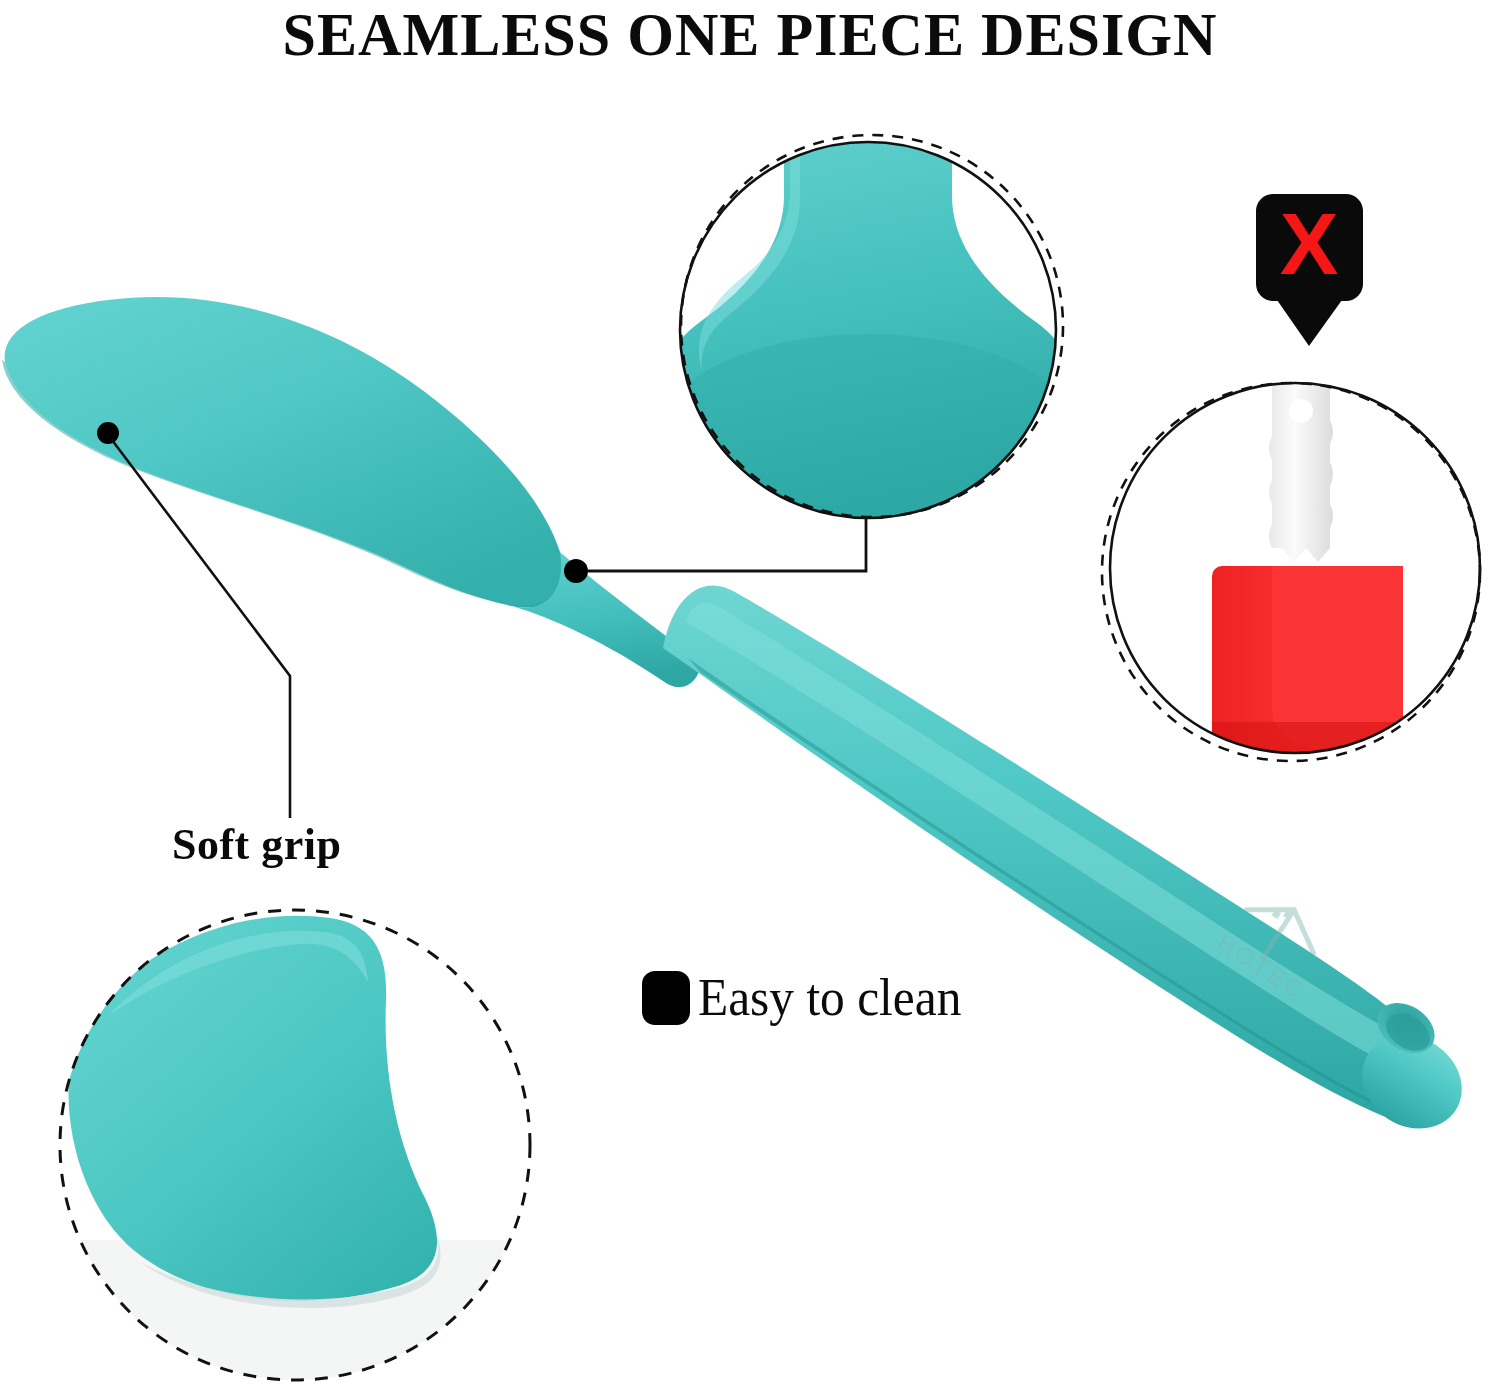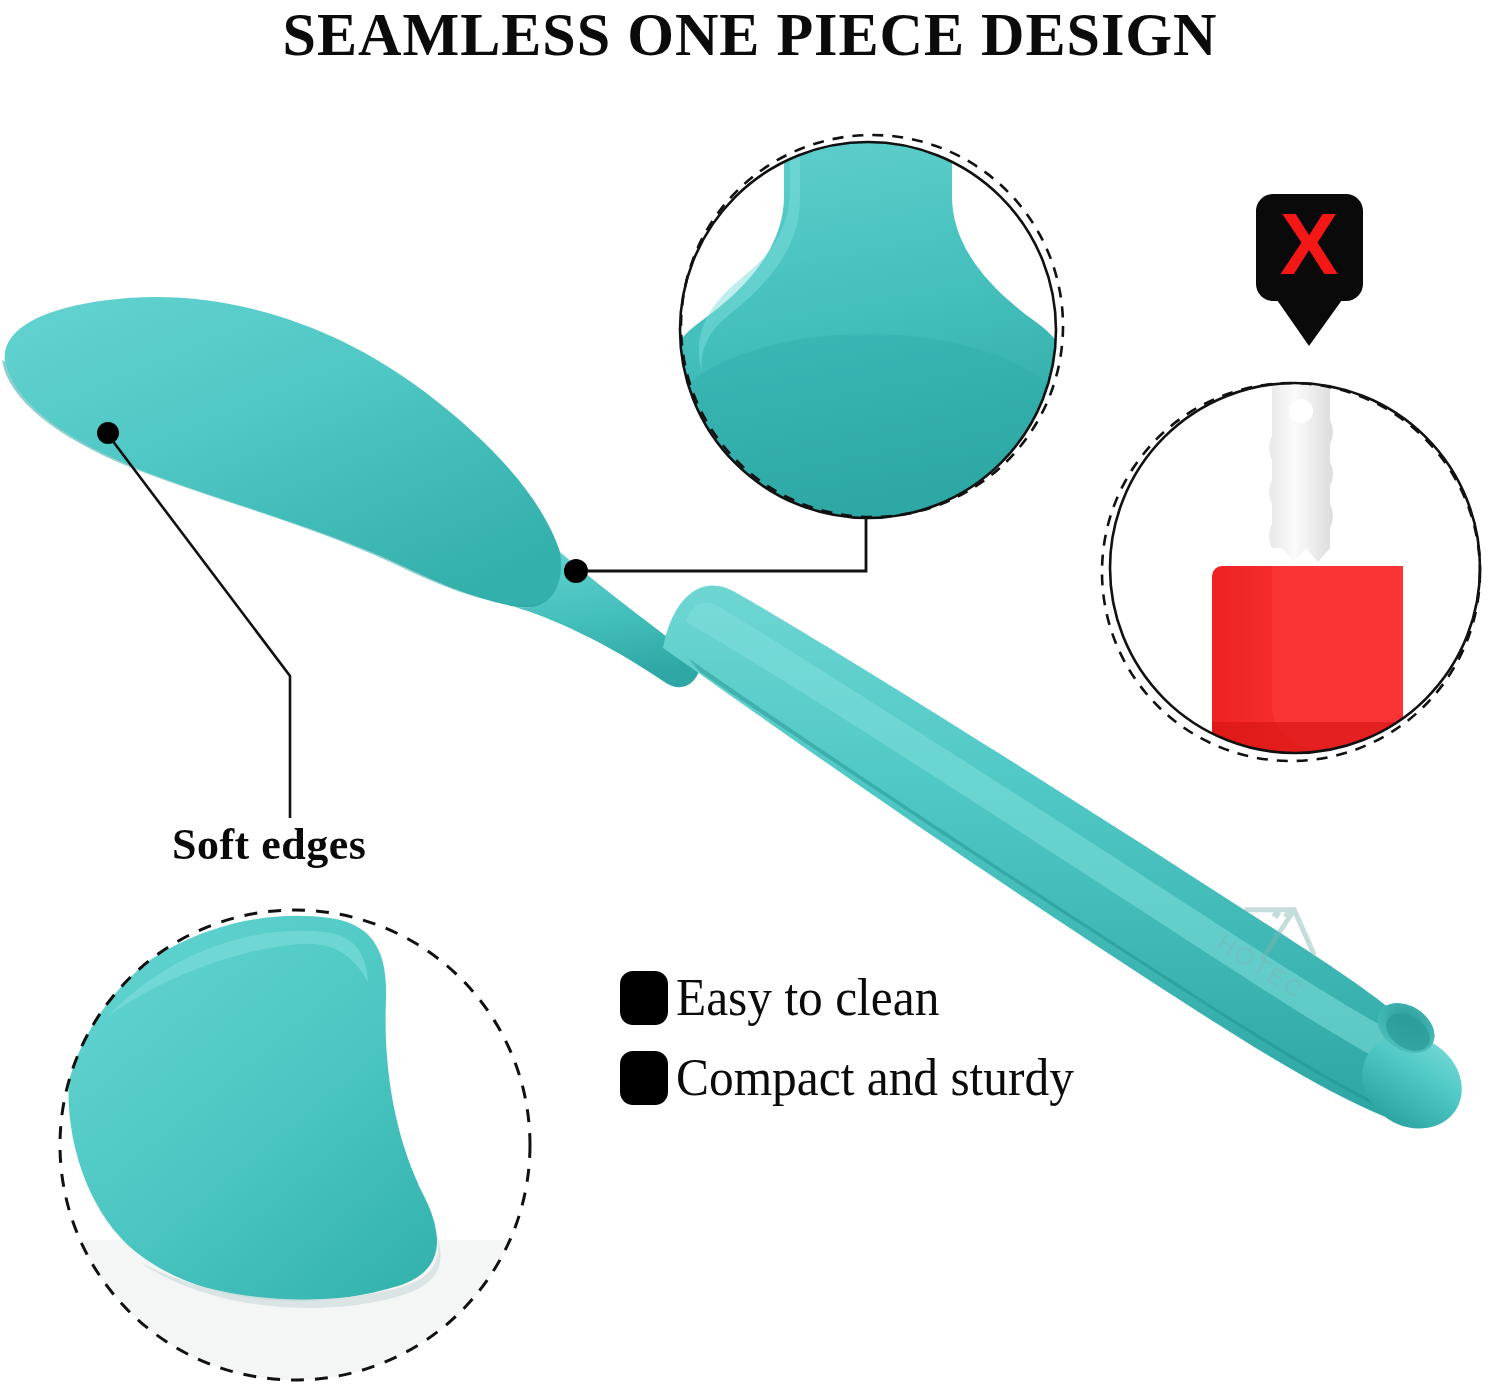--- a/index.html
+++ b/index.html
@@ -50,21 +50,21 @@
     font-size: 44px;
     line-height: 50px;
     color: #0a0a0a;
     letter-spacing: 0.5px;
     white-space: nowrap;
   }
 
   
   #feature-list {
     position: absolute;
-    left: 620px;
+    left: 642px;
     top: 958px;
     width: 780px;
   }
   .feature-row {
     display: flex;
     align-items: center;
     height: 80px;
   }
   .feature-bullet {
     flex: 0 0 auto;
@@ -249,26 +249,22 @@
 
         <rect x="1212" y="566" width="191" height="192" rx="10" fill="url(#gRed)"></rect>
         <path d="M1272,566 L1403,566 L1403,710 Q1403,752 1346,752 Q1272,752 1272,706 Z" fill="#fa3434"></path>
         <path d="M1212,722 L1403,722 L1403,758 L1212,758 Z" fill="#d41111" opacity="0.55"></path>
       </g>
       <circle cx="1291" cy="572" r="189" fill="none" stroke="#111" stroke-width="2.6" stroke-dasharray="11 9"></circle>
       <circle cx="1295" cy="568" r="185" fill="none" stroke="#111" stroke-width="2.6"></circle>
     </g>
   </svg>
 
-  <div id="soft-edges-label">Soft edges</div>
+  <div id="soft-edges-label">Soft grip</div>
 
   <div id="feature-list">
     <div class="feature-row">
       <span class="feature-bullet"></span>
       <span class="feature-text">Easy to clean</span>
     </div>
-    <div class="feature-row">
-      <span class="feature-bullet"></span>
-      <span class="feature-text">Compact and sturdy</span>
-    </div>
   </div>
 
 </div>
 
 </body></html>

